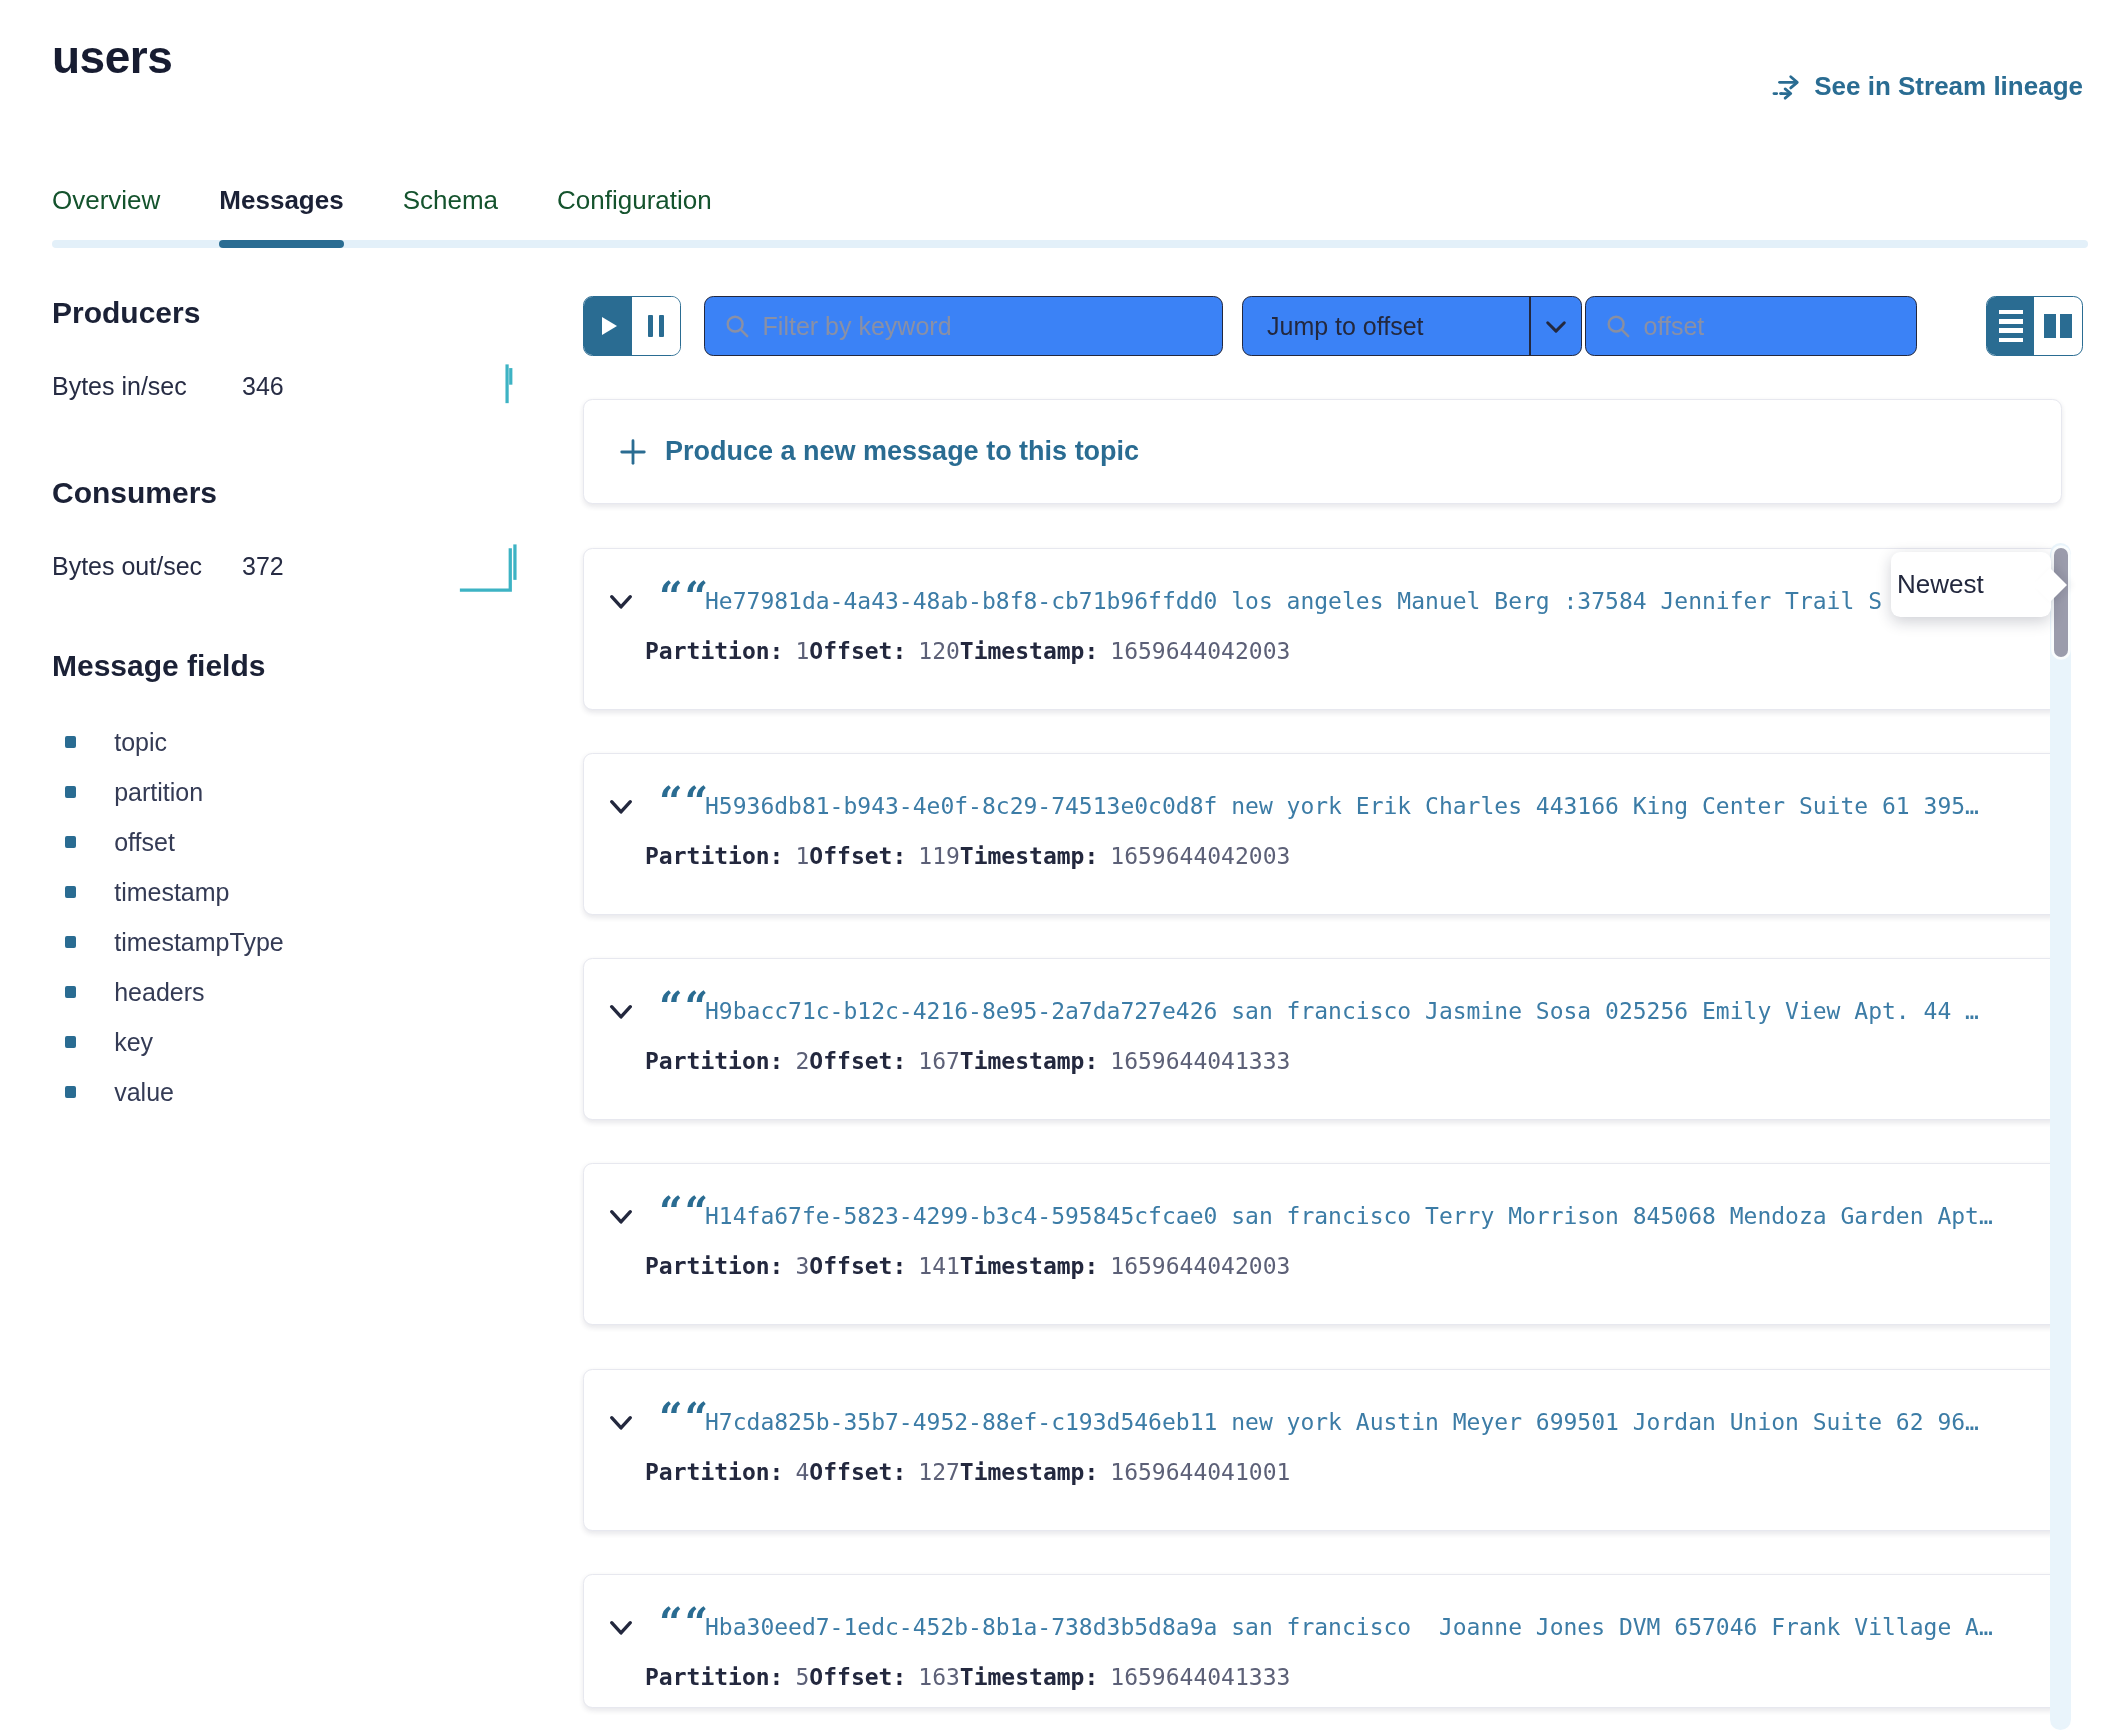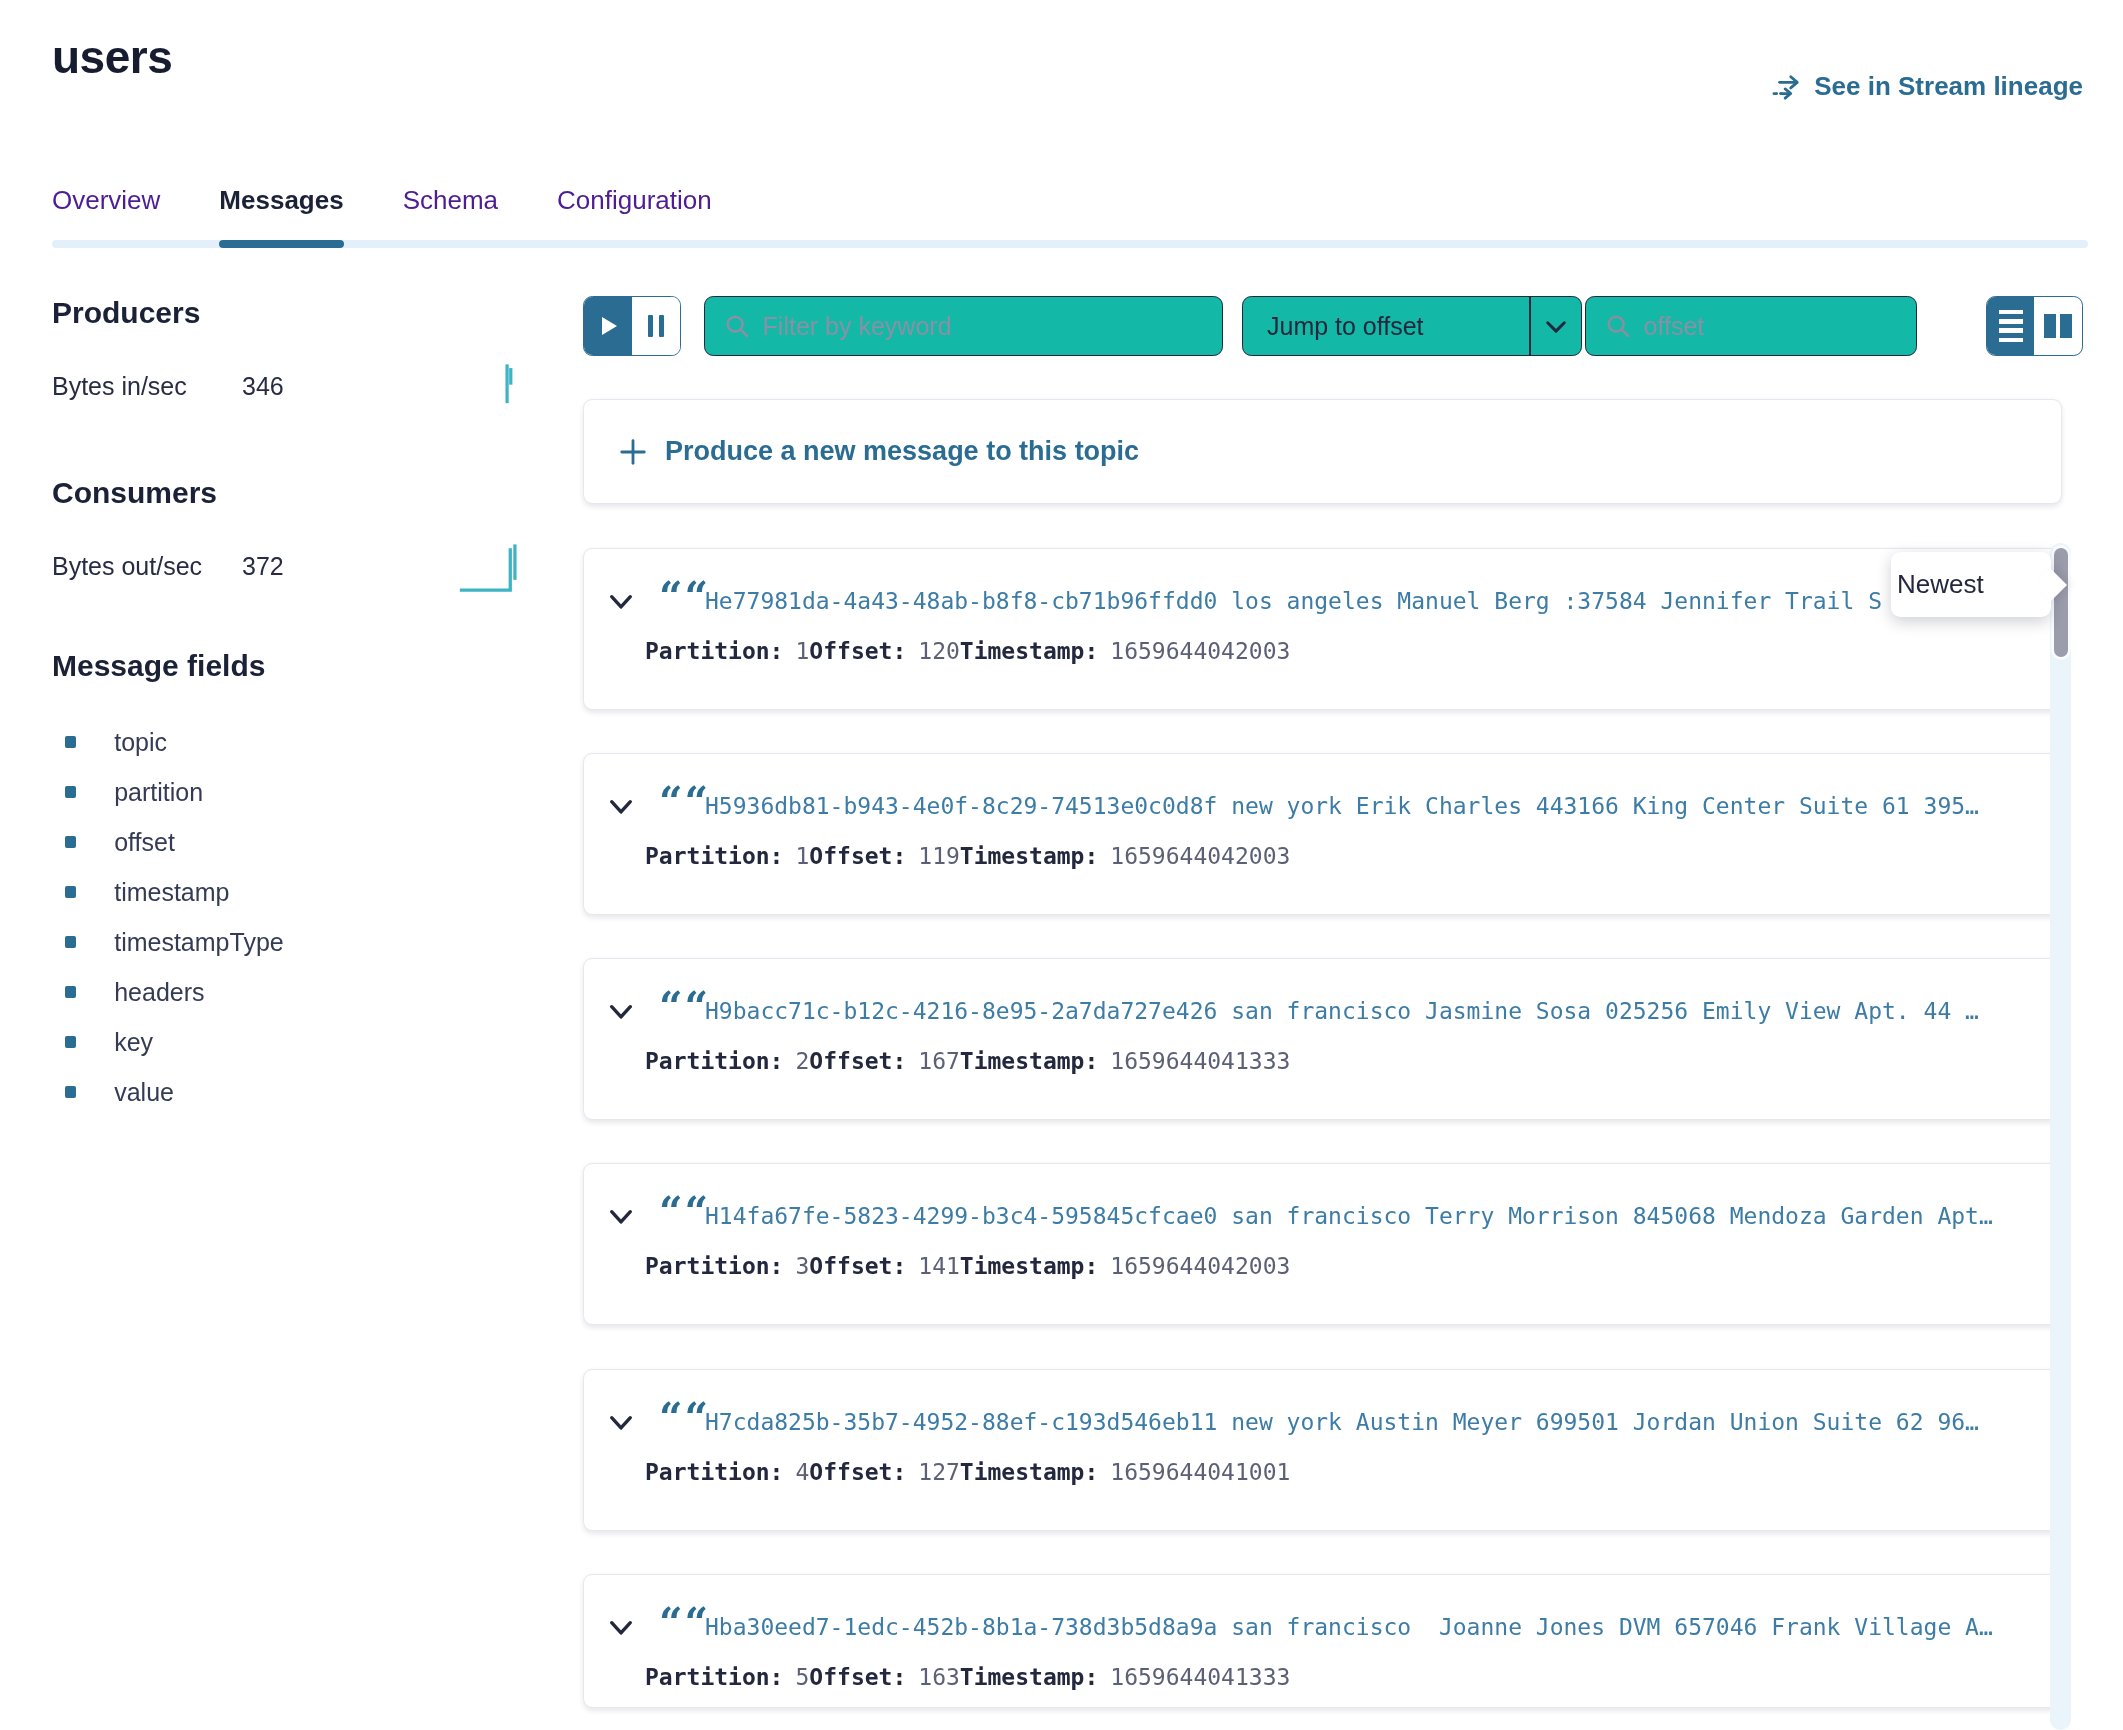--- a/index.html
+++ b/index.html
@@ -12,21 +12,21 @@
     font-weight: 800; letter-spacing: -0.5px; color: #171c31; }
   .lineage-link { position: absolute; right: 41px; top: 71px; display: flex;
     align-items: center; gap: 11.2px; color: #2a6c92; font-size: 26px; font-weight: 700;
     cursor: pointer; }
 
   
   .tabs { position: absolute; left: 52px; top: 185px; width: 2036px; height: 63px;
     display: flex; gap: 59px; }
   .tabs-track { position: absolute; left: 0; bottom: 0; width: 100%; height: 8.4px;
     background: #e3f0f9; border-radius: 4.7px; }
-  .tab { position: relative; font-size: 26px; font-weight: 500; color: #4c1d95;
+  .tab { position: relative; font-size: 26px; font-weight: 500; color: #14532d;
     padding-bottom: 29px; cursor: pointer; }
   .tab.active { color: #1b2136; font-weight: 700; }
   .tab.active::after { content: ""; position: absolute; left: 0; right: 0; bottom: 0;
     height: 8.4px; background: #2a6c92; border-radius: 4.7px; z-index: 1; }
 
   
   .sidebar { position: absolute; left: 52px; top: 296px; width: 503px; }
   .section-heading { font-size: 30px; font-weight: 800; color: #1b2136; }
   .metric-row { position: relative; display: flex; align-items: center;
     margin-top: 34px; height: 45px; }
@@ -49,21 +49,21 @@
     background: #fff; }
   .pp-play { width: 48px; background: #2a6c92; display: flex; align-items: center;
     justify-content: center; cursor: pointer; }
   .pp-play .tri { width: 0; height: 0; border-left: 15px solid #fff;
     border-top: 9.3px solid transparent; border-bottom: 9.3px solid transparent; margin-left: 3.7px; }
   .pp-pause { flex: 1; background: #fff; display: flex; align-items: center;
     justify-content: center; gap: 5.6px; cursor: pointer; }
   .pp-pause i { width: 5.6px; height: 22.4px; background: #2a6c92; border-radius: 0.9px; }
 
   .tb-input { position: absolute; top: 0; height: 60px; border: 1.9px solid #23283e;
-    border-radius: 9.3px; background: #14b8a6; display: flex; align-items: center; }
+    border-radius: 9.3px; background: #3b82f6; display: flex; align-items: center; }
   .filter-box { left: 121px; width: 519px; }
   .filter-box input, .offset-box input { border: none; outline: none; flex: 1;
     font-size: 25px; color: #23283e; font-family: "Liberation Sans", sans-serif;
     background: transparent; min-width: 0; }
   .filter-box input::placeholder, .offset-box input::placeholder { color: #8a90a5; }
   .search-svg { margin: 0 13px 0 18.6px; flex: 0 0 auto; }
 
   .jump-box { left: 659px; width: 340px; cursor: pointer; }
   .jump-text { font-size: 25px; color: #23283e; padding-left: 24px; flex: 1; }
   .jump-divider { width: 1.9px; height: 100%; background: #23283e; }

